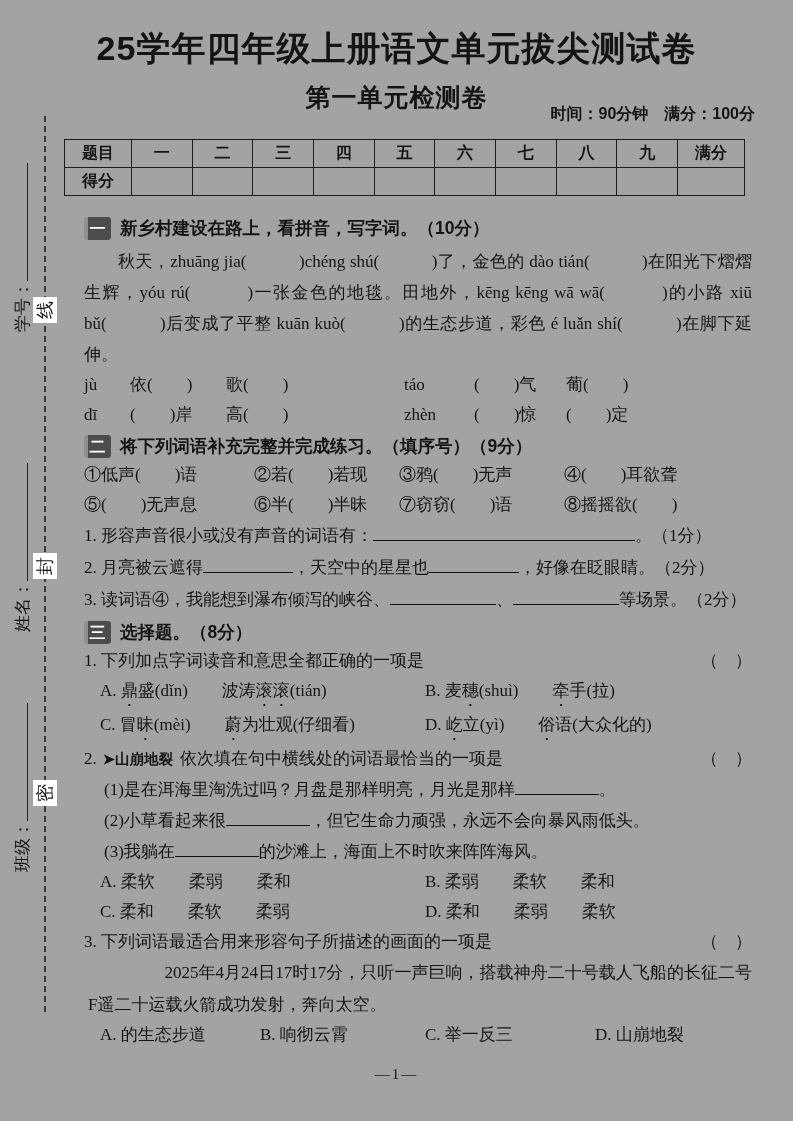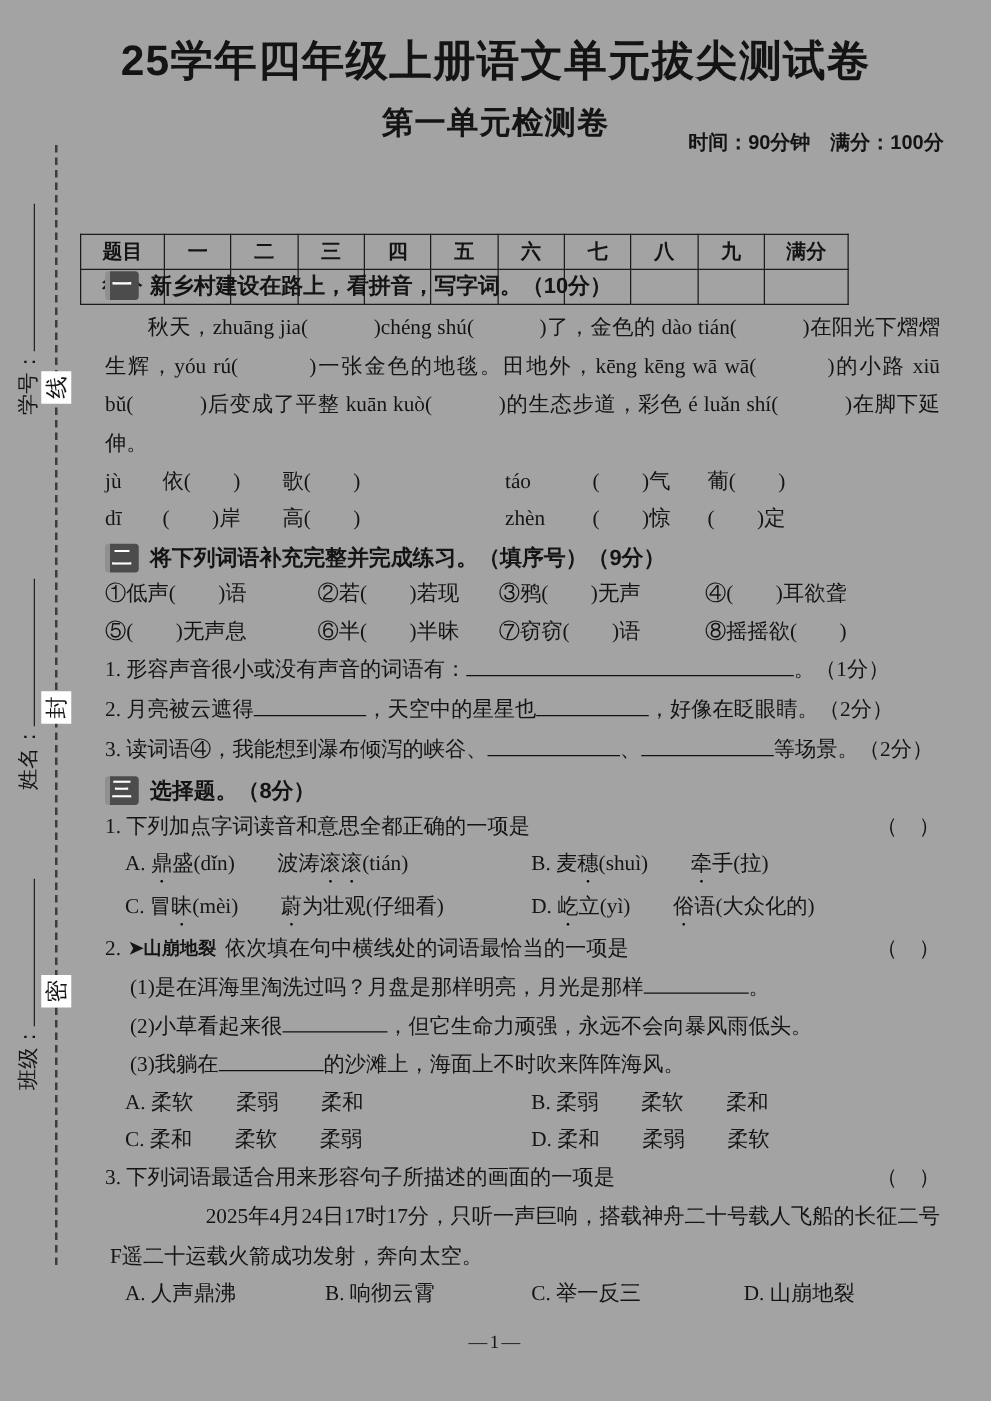--- a/index.html
+++ b/index.html
@@ -7,21 +7,21 @@
         font-family:"Liberation Serif",serif;color:#141414;}
 
   
   .hdr{position:absolute;left:0;top:26px;width:100%;text-align:center;}
   .title{font-family:"Liberation Sans",sans-serif;font-weight:900;font-size:34px;letter-spacing:1px;}
   .subtitle{font-family:"Liberation Sans",sans-serif;font-weight:900;font-size:25px;margin-top:9px;letter-spacing:1px;}
   .meta{position:absolute;right:38px;top:104px;font-family:"Liberation Sans",sans-serif;
         font-weight:bold;font-size:16px;}
 
   
-  .score{position:absolute;left:64px;top:139px;width:615px;border-collapse:collapse;table-layout:fixed;margin-top:48px;}
+  .score{position:absolute;left:64px;top:139px;width:681px;border-collapse:collapse;table-layout:fixed;}
   .score td{border:1.6px solid #1c1c1c;height:27px;text-align:center;
             font-family:"Liberation Sans",sans-serif;font-weight:bold;font-size:16px;padding:0;}
   .score col.wide{width:67px;}
 
   
   .seal{position:absolute;left:0;top:116px;width:62px;height:896px;}
   .seal-line{position:absolute;left:44px;top:0;height:100%;width:0;border-left:2px dashed #3c3c3c;}
   .seal-mark{position:absolute;left:33px;width:26px;height:24px;text-align:center;background:#fff;
              font-size:18px;line-height:24px;transform:rotate(-90deg);transform-origin:0 0;}
   .seal-field{position:absolute;left:10px;width:206px;height:24px;white-space:nowrap;font-size:17px;
@@ -205,21 +205,21 @@
       <span>C. 柔和　　柔软　　柔弱</span>
       <span>D. 柔和　　柔弱　　柔软</span>
     </div>
 
     <div class="qline">
       <span class="stem">3. 下列词语最适合用来形容句子所描述的画面的一项是</span>
       <span>（　）</span>
     </div>
     <div class="q3pass">2025年4月24日17时17分，只听一声巨响，搭载神舟二十号载人飞船的长征二号F遥二十运载火箭成功发射，奔向太空。</div>
     <div class="opt4">
-      <span>A. 人声鼎沸</span>
+      <span>A. 的生态步道</span>
       <span>B. 响彻云霄</span>
       <span>C. 举一反三</span>
       <span>D. 山崩地裂</span>
     </div>
 
   </div>
 
   <div class="pagenum">—1—</div>
 </div>
 

